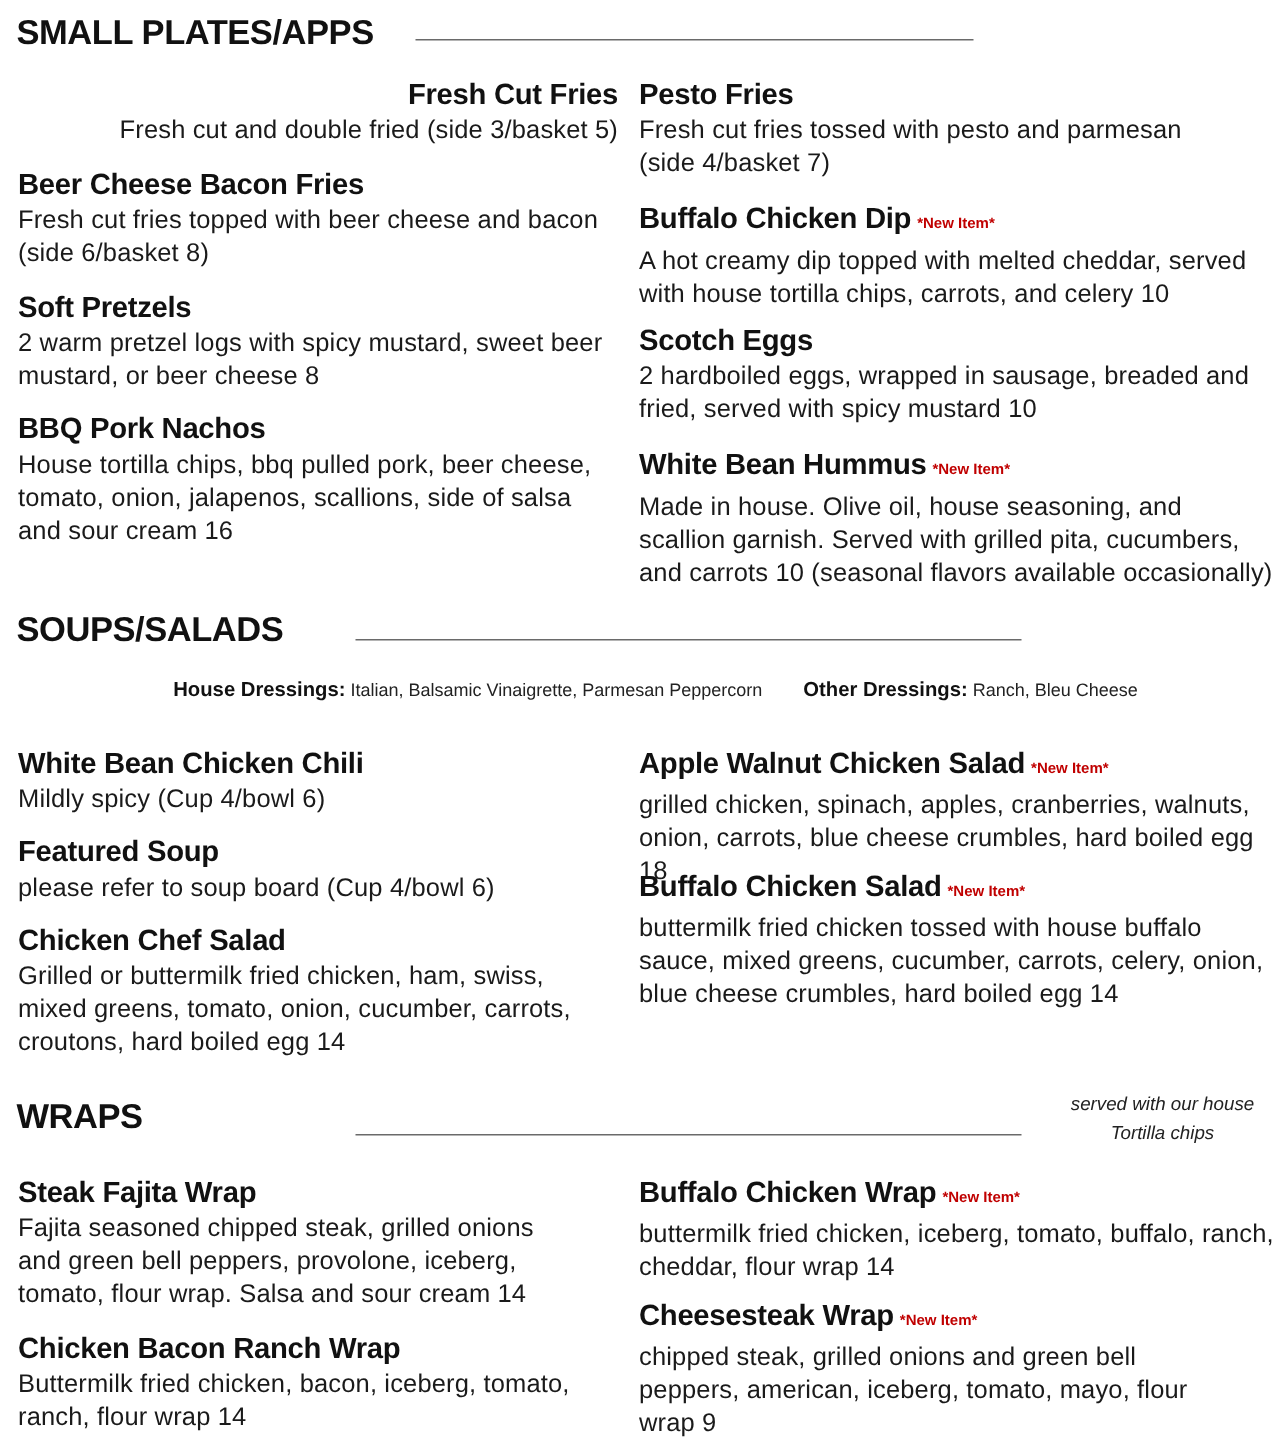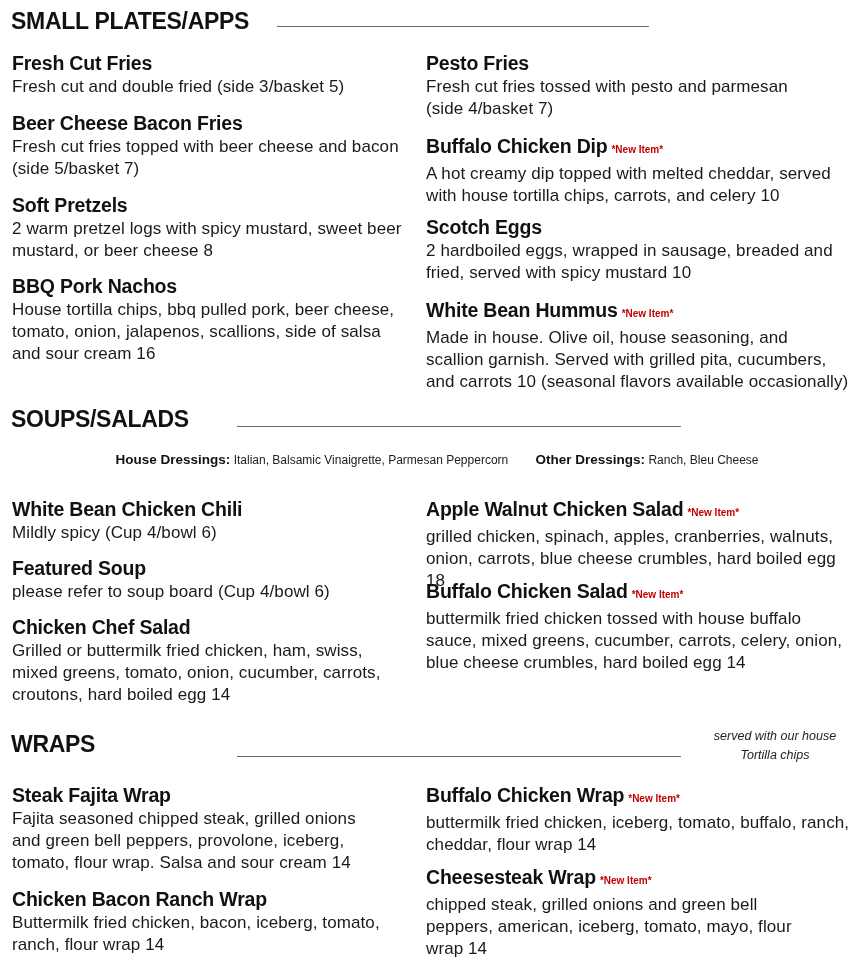--- a/index.html
+++ b/index.html
@@ -34,27 +34,27 @@
       position: absolute; left: 690px; top: 727px; width: 170px; text-align: center;
       font-style: italic; font-size: 12.5px; line-height: 19px; color: #222222;
     }
   </style>
 </head>
 <body>
 
 <div class="section-title" style="top:8px;">SMALL PLATES/APPS</div>
 <div class="rule" style="left:277px; top:26px; width:372px;"></div>
 
-<div class="item" style="left:12px; top:51px;">
+<div class="item" style="left:12px; top:51px;text-align:right;">
   <div class="item-name">Fresh Cut Fries</div>
   <div class="item-desc">Fresh cut and double fried (side 3/basket 5)</div>
 </div>
 <div class="item" style="left:12px; top:111px; width:395px;">
   <div class="item-name">Beer Cheese Bacon Fries</div>
-  <div class="item-desc">Fresh cut fries topped with beer cheese and bacon (side 5/basket 7)</div>
+  <div class="item-desc">Fresh cut fries topped with beer cheese and bacon (side 6/basket 8)</div>
 </div>
 <div class="item" style="left:12px; top:193px;">
   <div class="item-name">Soft Pretzels</div>
   <div class="item-desc">2 warm pretzel logs with spicy mustard, sweet beer mustard, or beer cheese 8</div>
 </div>
 <div class="item" style="left:12px; top:274px; width:385px;">
   <div class="item-name">BBQ Pork Nachos</div>
   <div class="item-desc">House tortilla chips, bbq pulled pork, beer cheese, tomato, onion, jalapenos, scallions, side of salsa and sour cream 16</div>
 </div>
 
@@ -119,14 +119,14 @@
   <div class="item-name">Chicken Bacon Ranch Wrap</div>
   <div class="item-desc">Buttermilk fried chicken, bacon, iceberg, tomato, ranch, flour wrap 14</div>
 </div>
 
 <div class="item" style="left:426px; top:783px; width:424px;">
   <div class="item-name"><span>Buffalo Chicken Wrap</span><span class="new-tag">*New Item*</span></div>
   <div class="item-desc">buttermilk fried chicken, iceberg, tomato, buffalo, ranch, cheddar, flour wrap 14</div>
 </div>
 <div class="item" style="left:426px; top:865px; width:400px;">
   <div class="item-name"><span>Cheesesteak Wrap</span><span class="new-tag">*New Item*</span></div>
-  <div class="item-desc">chipped steak, grilled onions and green bell peppers, american, iceberg, tomato, mayo, flour wrap 14</div>
+  <div class="item-desc">chipped steak, grilled onions and green bell peppers, american, iceberg, tomato, mayo, flour wrap 9</div>
 </div>
 
 </body></html>

